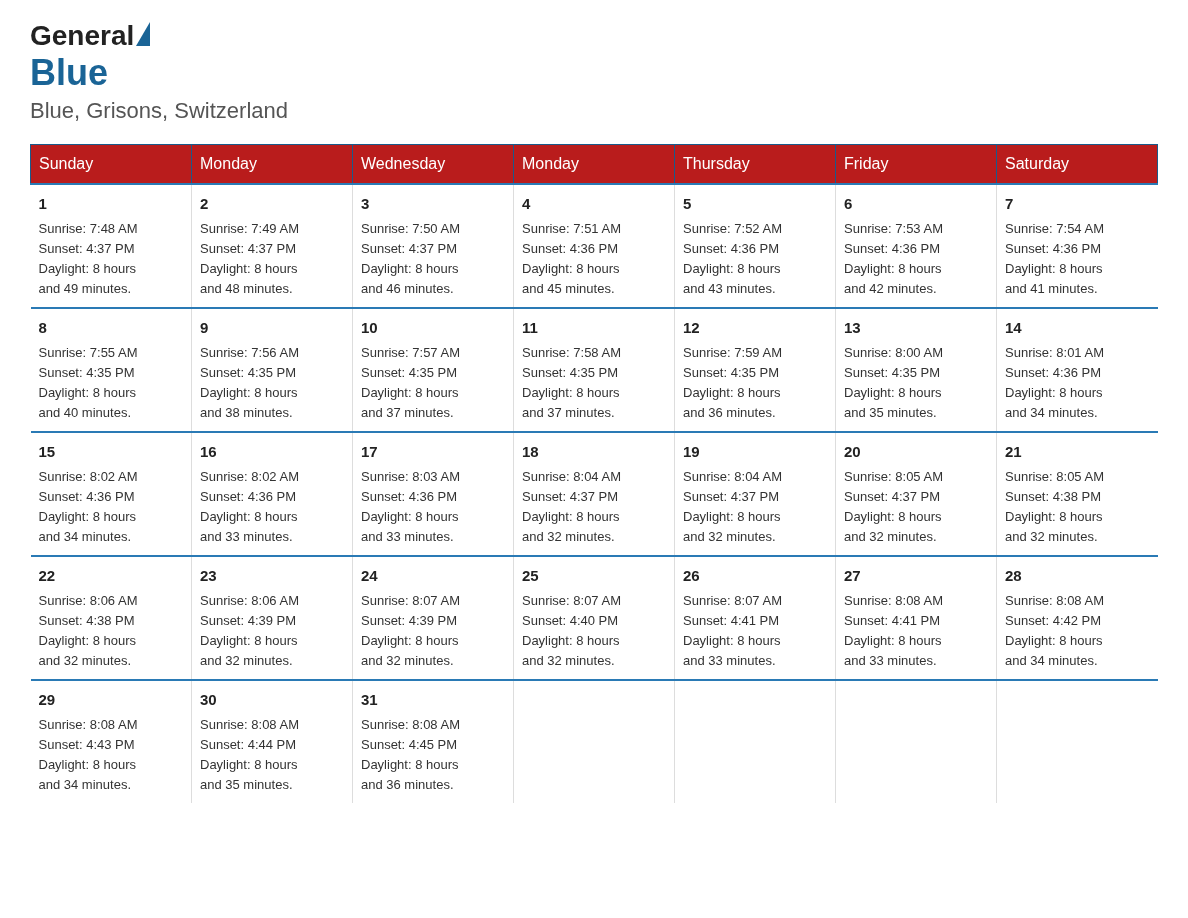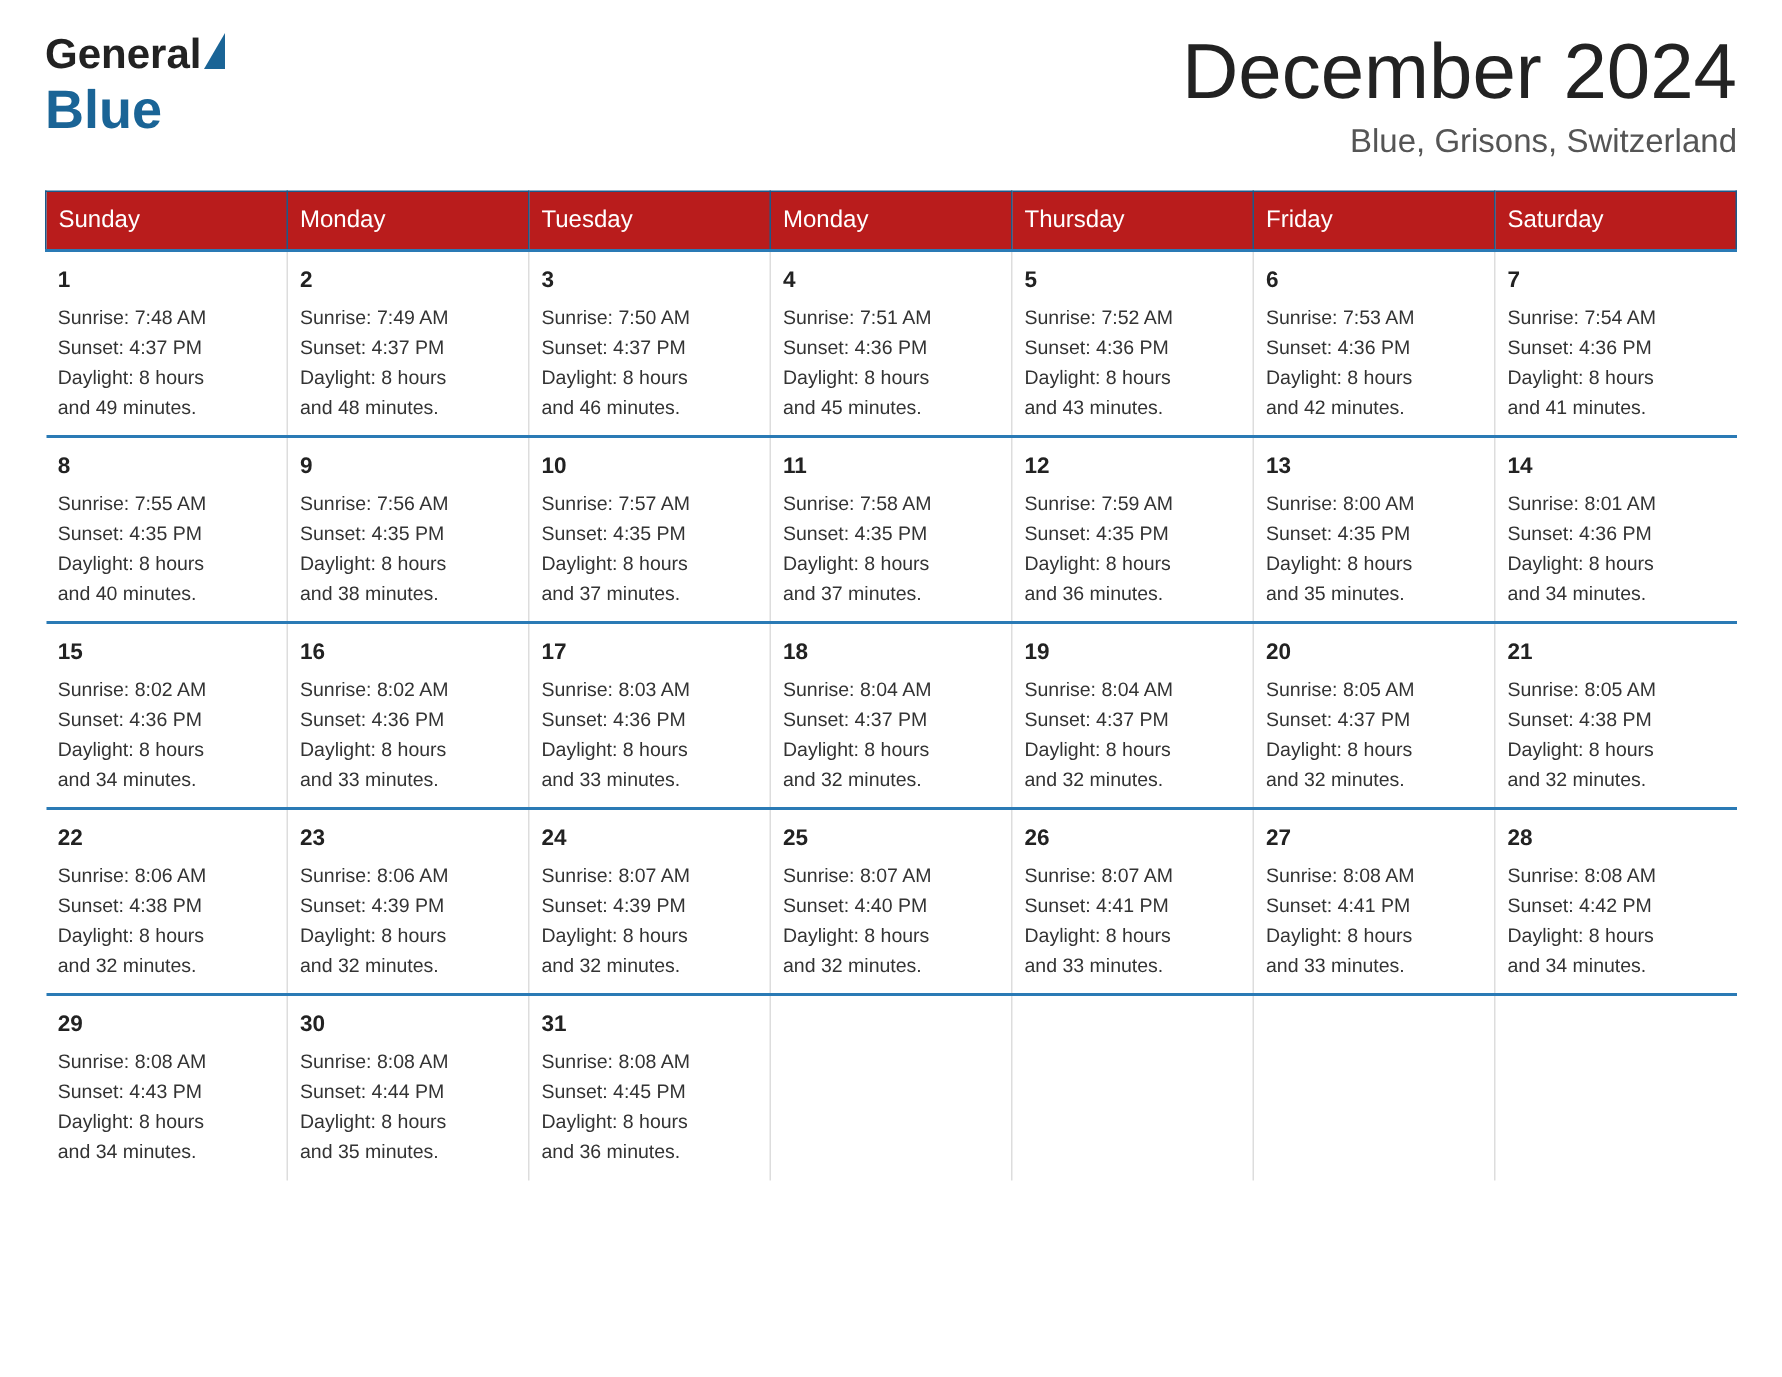--- a/index.html
+++ b/index.html
@@ -9,20 +9,21 @@
       color: #222;
       width: 1188px;
       min-height: 918px;
       padding: 20px 30px;
     }
     .header {
       display: flex;
       justify-content: space-between;
       align-items: flex-start;
       margin-bottom: 20px;
+      flex-direction: column;
     }
     .logo {
       display: flex;
       align-items: center;
     }
     .logo-text-general {
       font-size: 28px;
       font-weight: bold;
       color: #222;
     }
@@ -116,32 +117,31 @@
       <div style="display:flex;align-items:center;">
         <span class="logo-text-general">General</span>
         <span class="logo-triangle"></span>
       </div>
       <div>
         <span class="logo-blue">Blue</span>
       </div>
     </div>
   </div>
   <div class="title-block">
-    <div class="month-title">December 2024</div>
     <div class="location">Blue, Grisons, Switzerland</div>
   </div>
 </div>
 
 <table>
   <thead>
     <tr>
 
     <th>Sunday</th>
         <th>Monday</th>
-        <th>Tuesday</th>
+        <th>Wednesday</th>
         <th>Monday</th>
         <th>Thursday</th>
         <th>Friday</th>
         <th>Saturday</th>
       </tr>
   </thead>
   <tbody id="calendar-body">
 
   <tr>
         <td>

